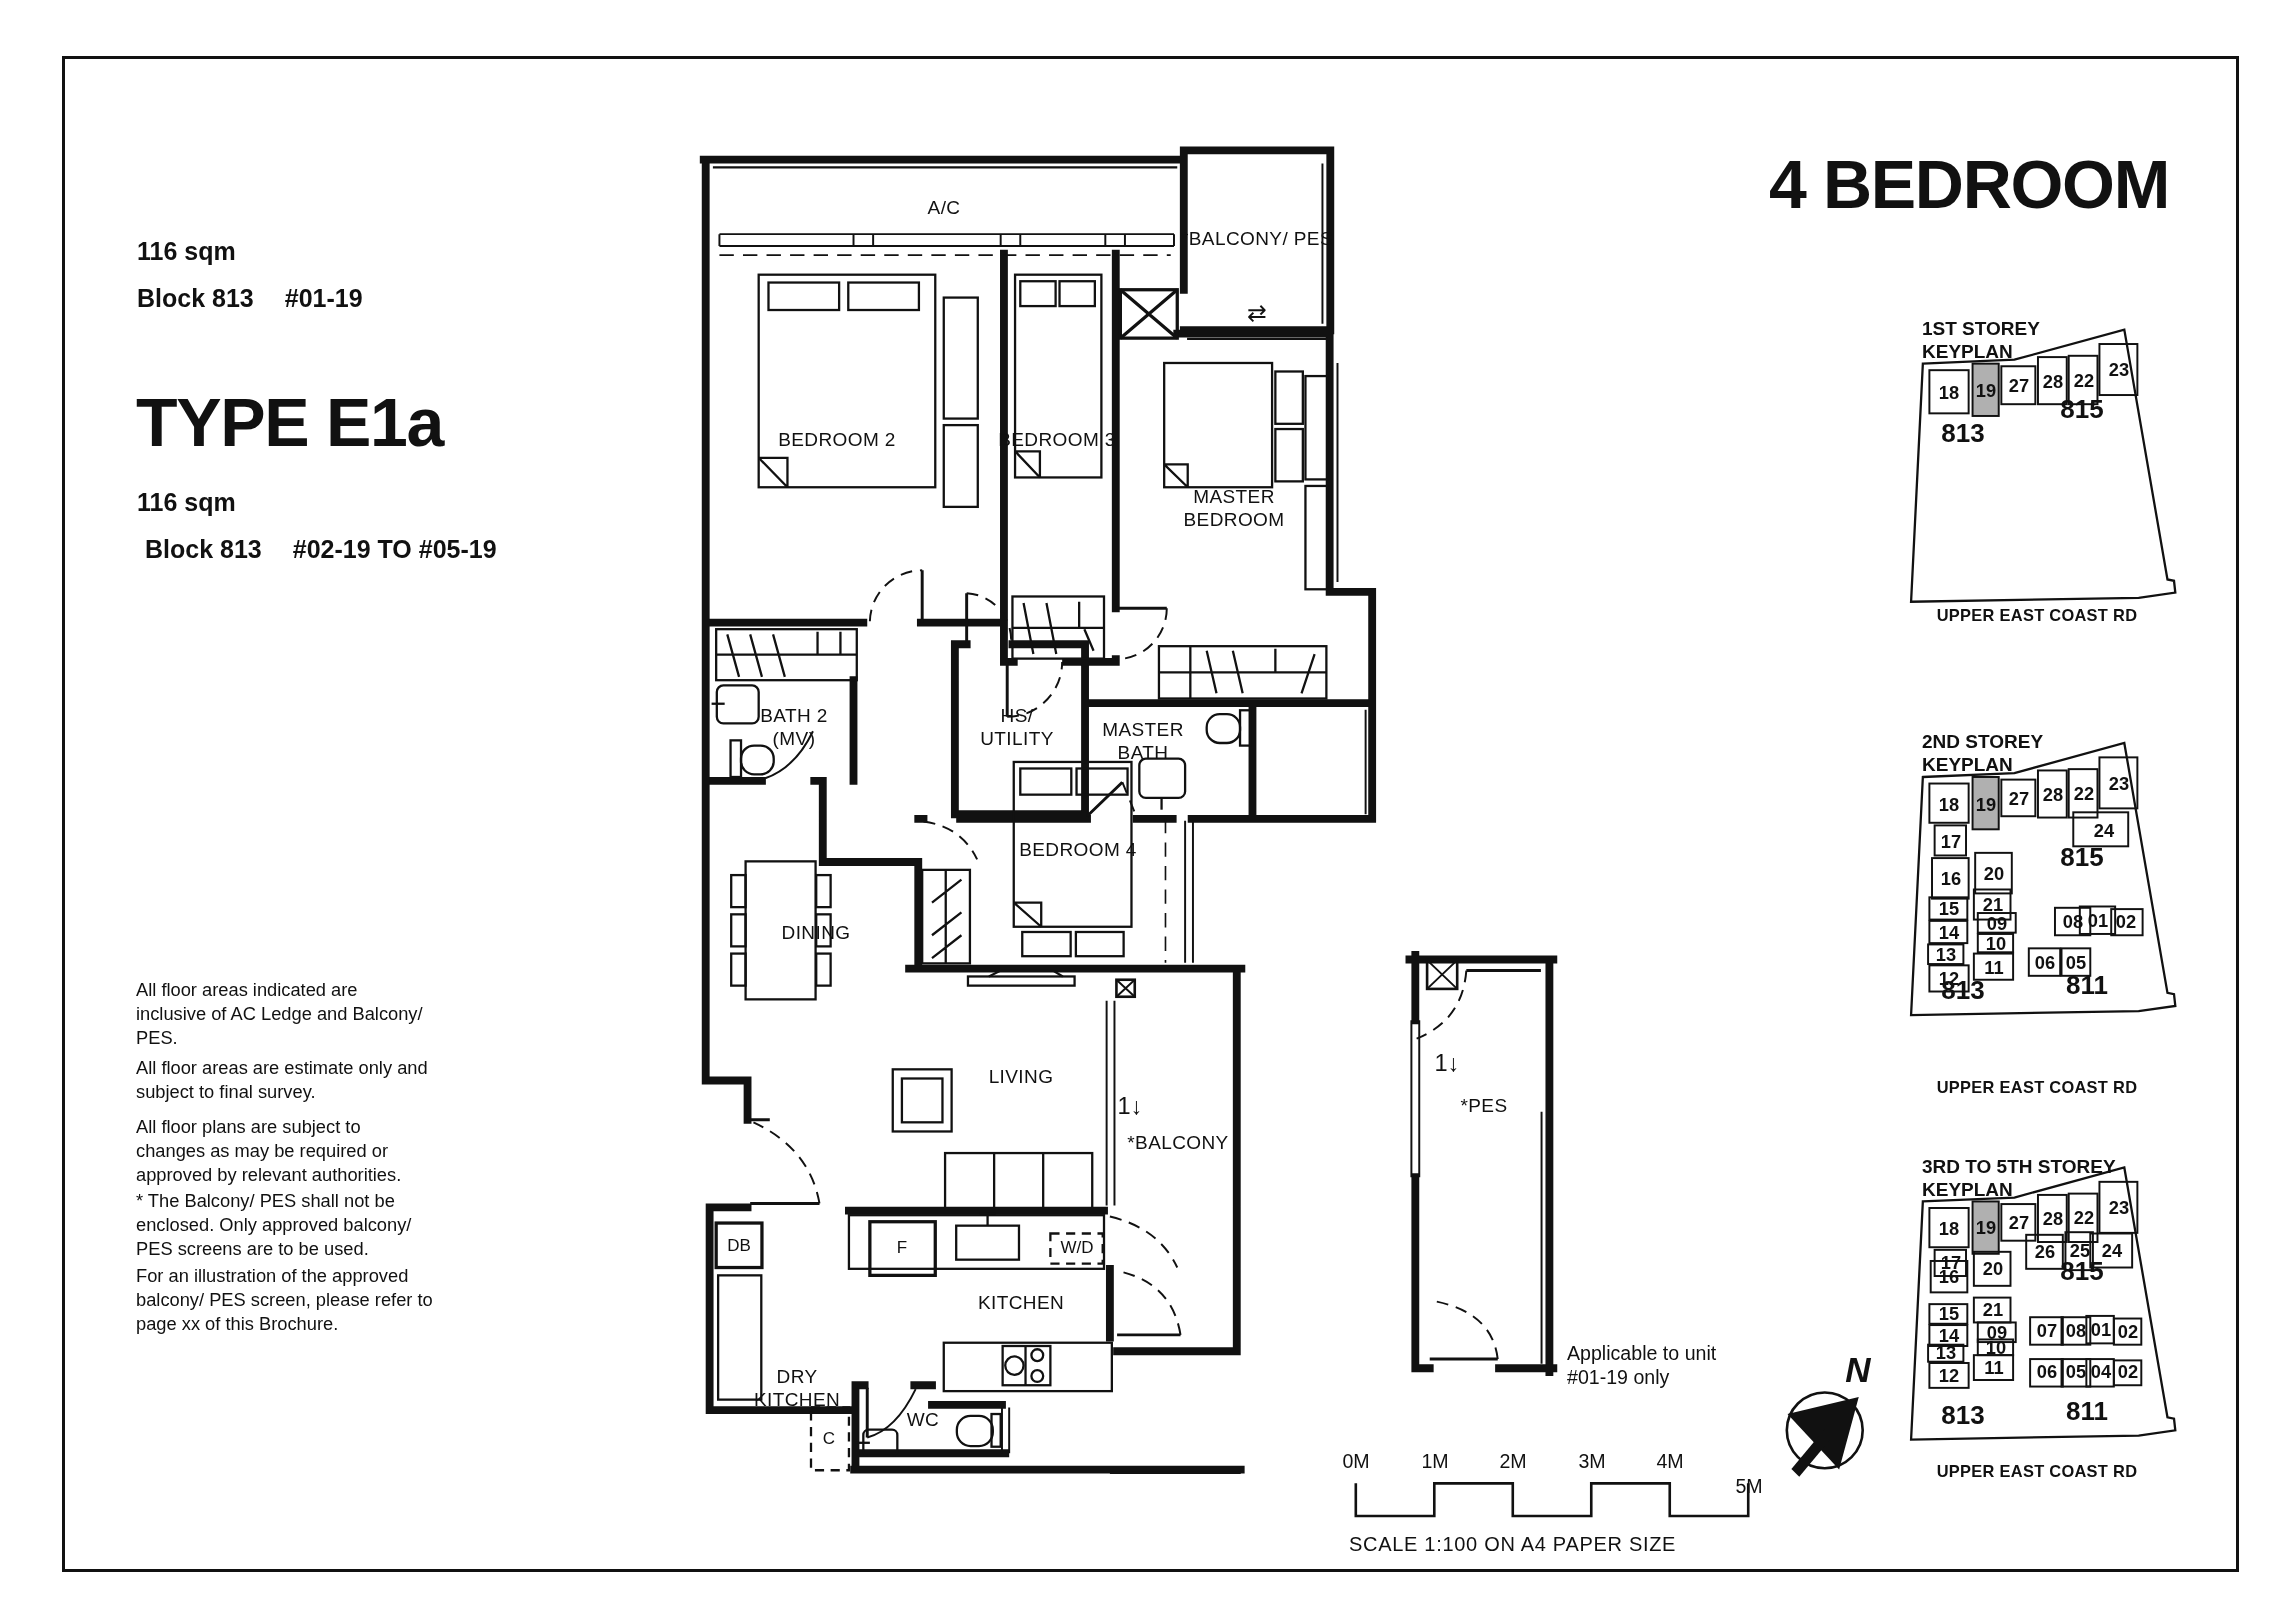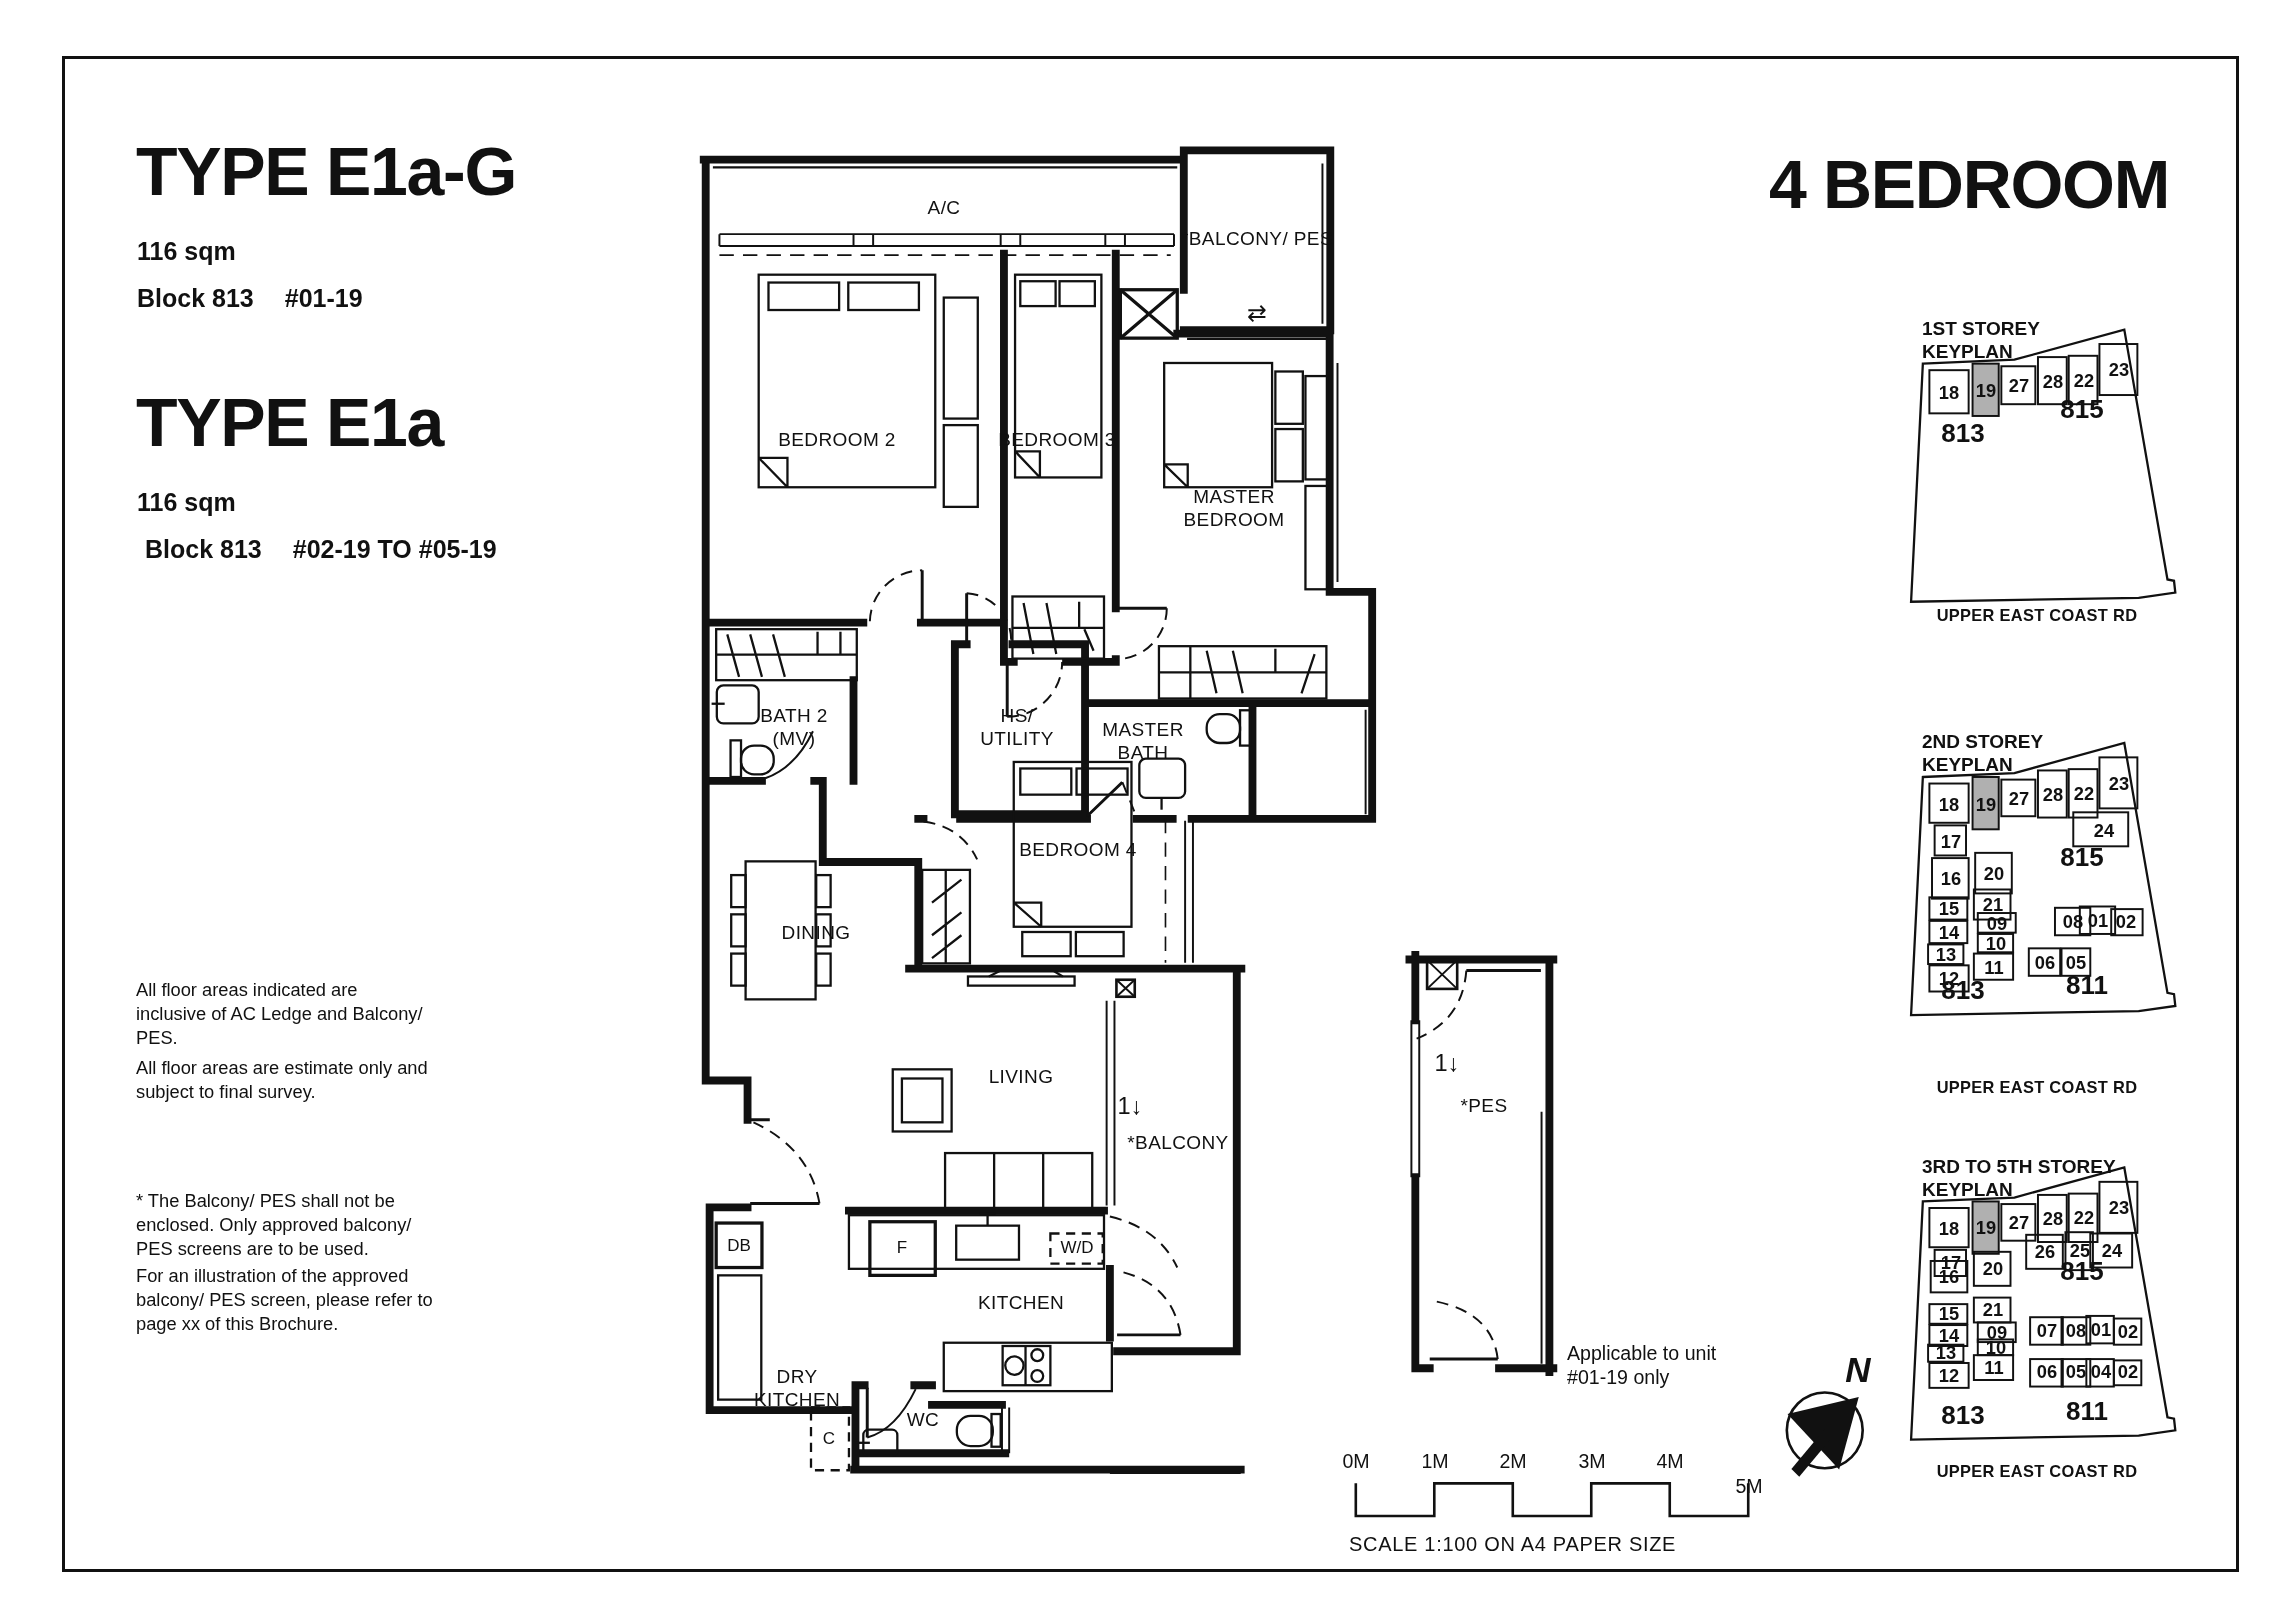--- a/index.html
+++ b/index.html
@@ -275,34 +275,36 @@
         <rect x="3232" y="2080" width="42" height="38"></rect>
       </g>
     </g>
 
     <g stroke="#111" stroke-width="3.5" fill="none" stroke-dasharray="14 10">
       <rect x="1240" y="2152" width="58" height="96"></rect>
       <rect x="1606" y="1886" width="80" height="46"></rect>
     </g>
   </svg>
 
-  <div class="t big" style="left:136px;top:130px;">TYPE E1a-G</div>
   <div class="t sub" style="left:137px;top:236px;">116 sqm</div>
   <div class="t sub" style="left:137px;top:283px;"><span>Block 813</span><span style="display:inline-block;width:31px;"></span><span>#01-19</span></div>
   <div class="t big" style="left:136px;top:381px;">TYPE E1a</div>
   <div class="t sub" style="left:137px;top:487px;">116 sqm</div>
   <div class="t sub" style="left:137px;top:534px;margin-left:8px;"><span>Block 813</span><span style="display:inline-block;width:31px;"></span><span>#02-19 TO #05-19</span></div>
 
   <div class="t big" style="right:126px;top:143px;">4 BEDROOM</div>
 
   <div class="t notes" style="left:136px;top:978px;">All floor areas indicated are
 inclusive of AC Ledge and Balcony/
 PES.</div>
   <div class="t notes" style="left:136px;top:1056px;">All floor areas are estimate only and
 subject to final survey.</div>
+  <div class="t notes" style="left:136px;top:1115px;">All floor plans are subject to
+changes as may be required or
+approved by relevant authorities.</div>
   <div class="t notes" style="left:136px;top:1264px;">For an illustration of the approved
 balcony/ PES screen, please refer to
 page xx of this Brochure.</div>
   <div class="t notes" style="left:136px;top:1189px;">* The Balcony/ PES shall not be
 enclosed. Only approved balcony/
 PES screens are to be used.</div>
 
   <div class="t lab c" style="left:944px;top:208px;">A/C</div>
   <div class="t lab c" style="left:1257px;top:239px;">*BALCONY/ PES</div>
   <div class="t lab c" style="left:837px;top:440px;">BEDROOM 2</div>

